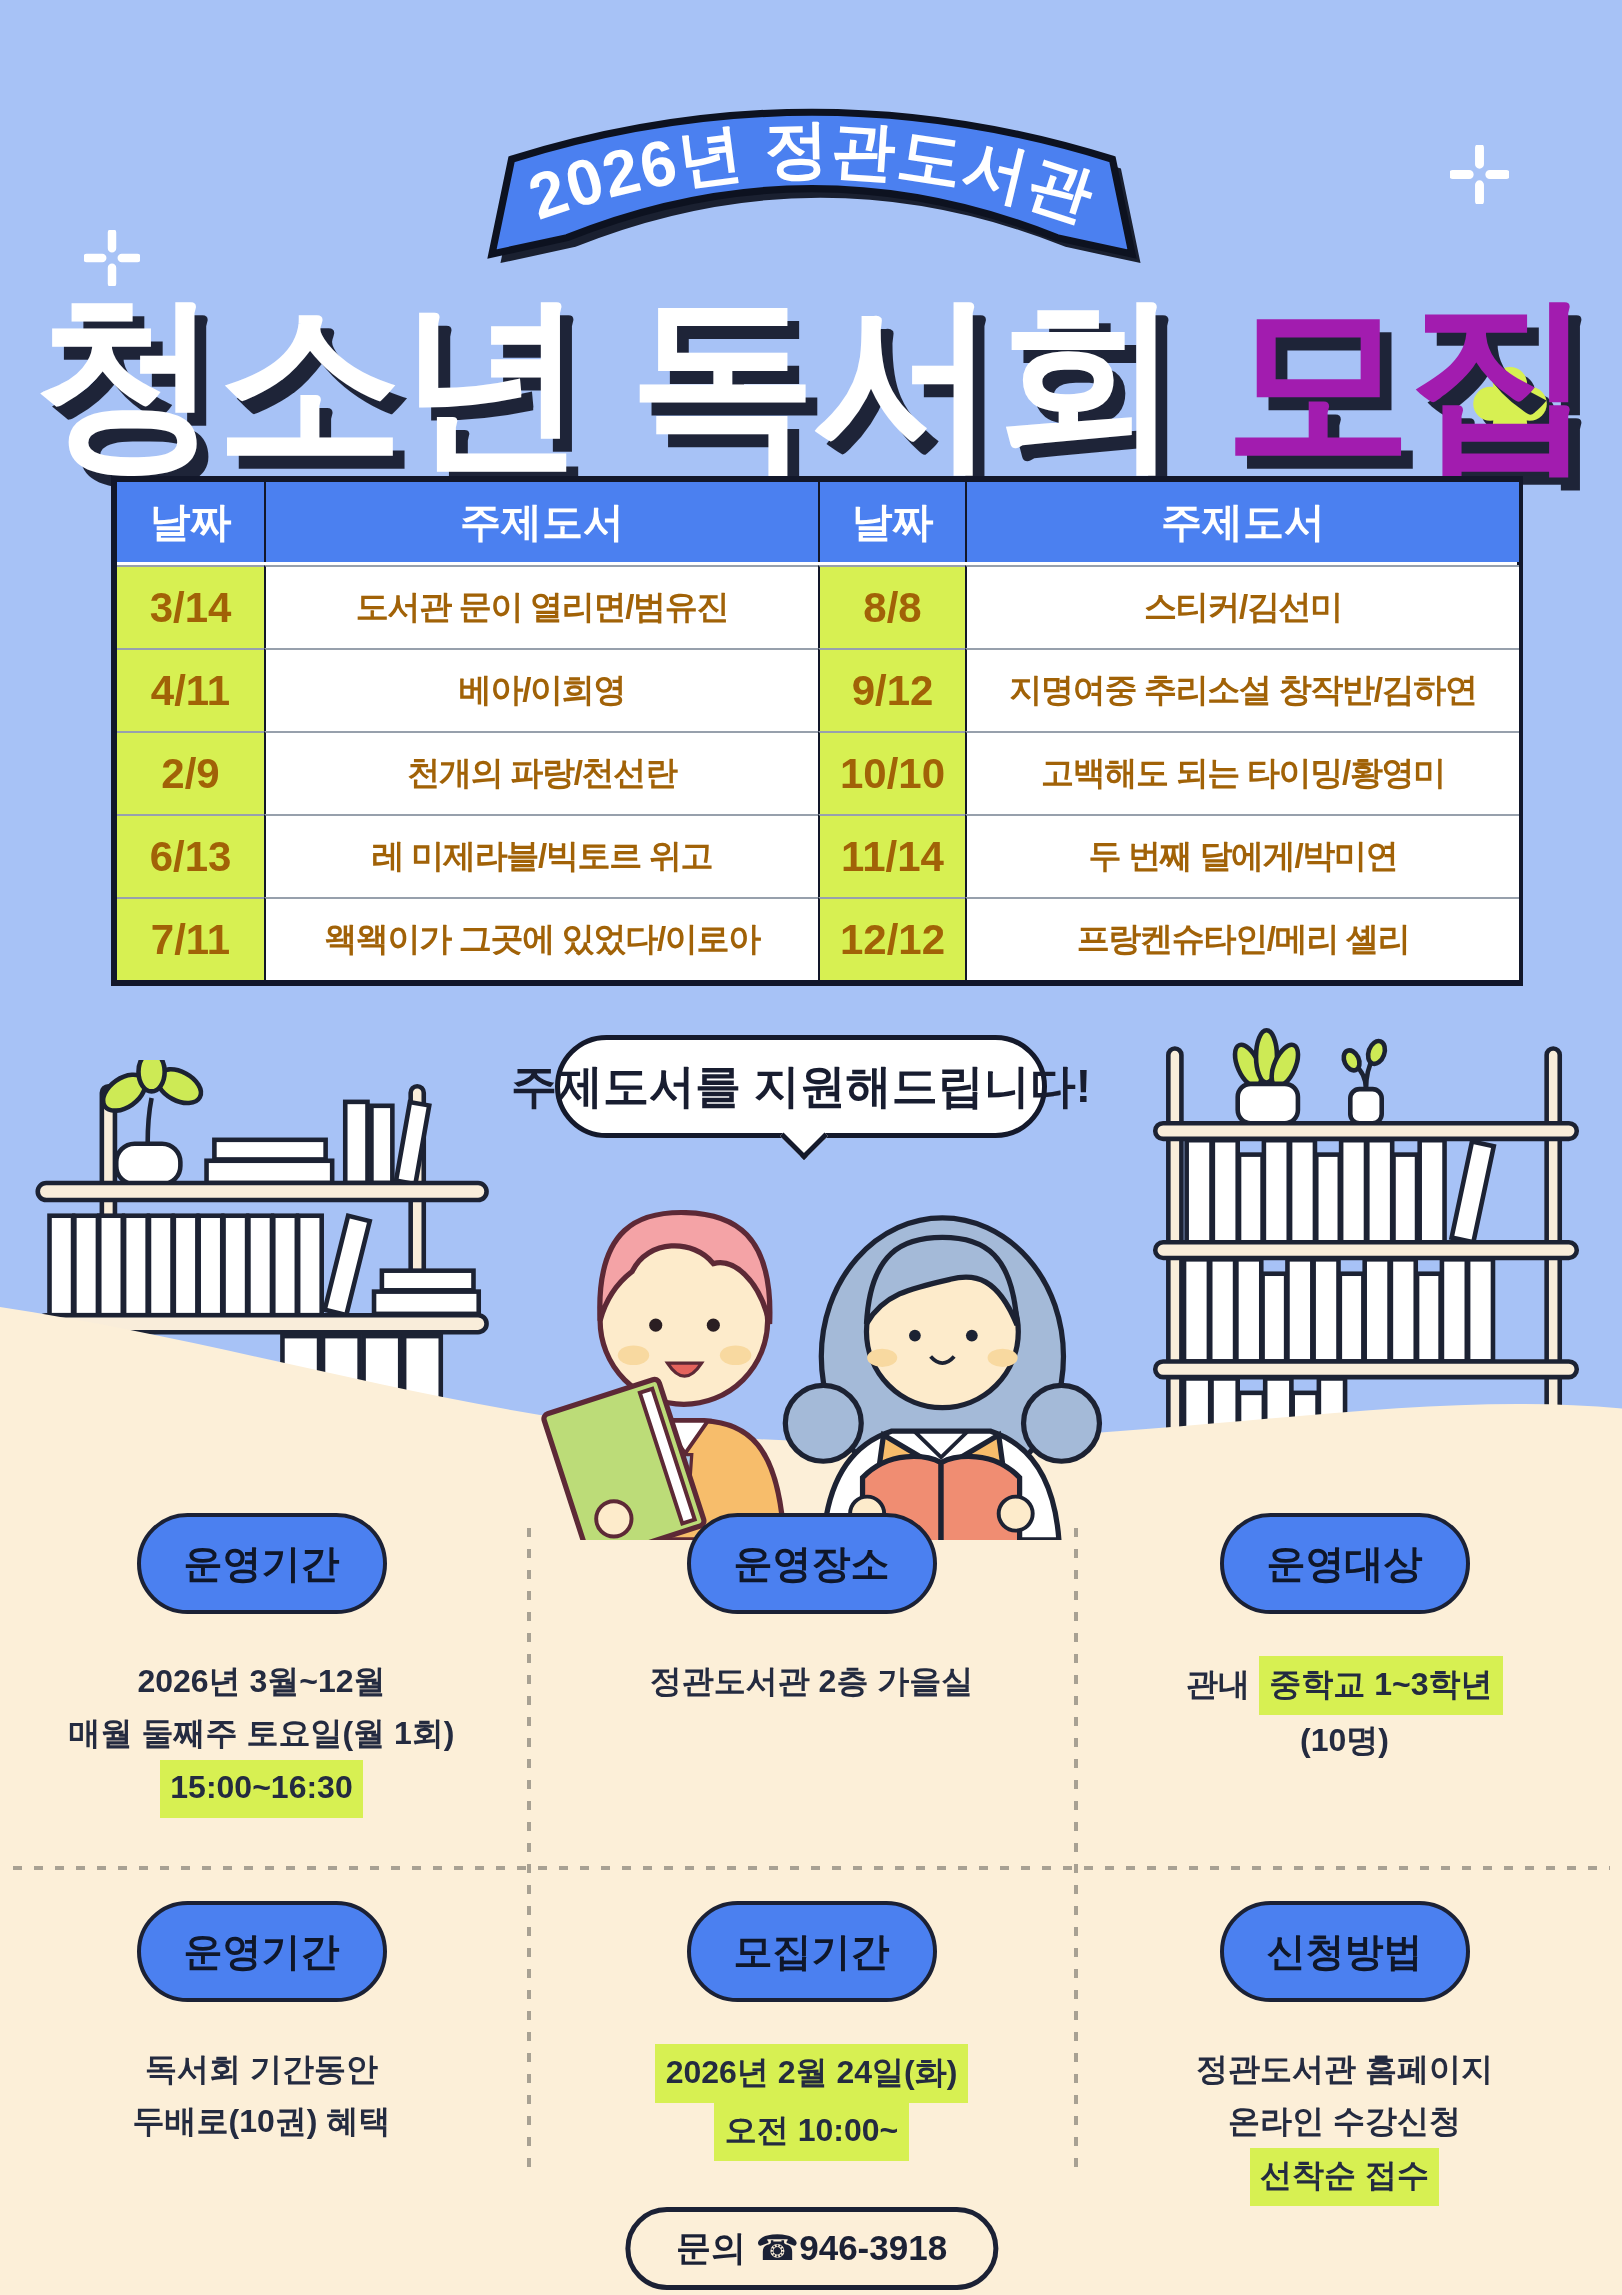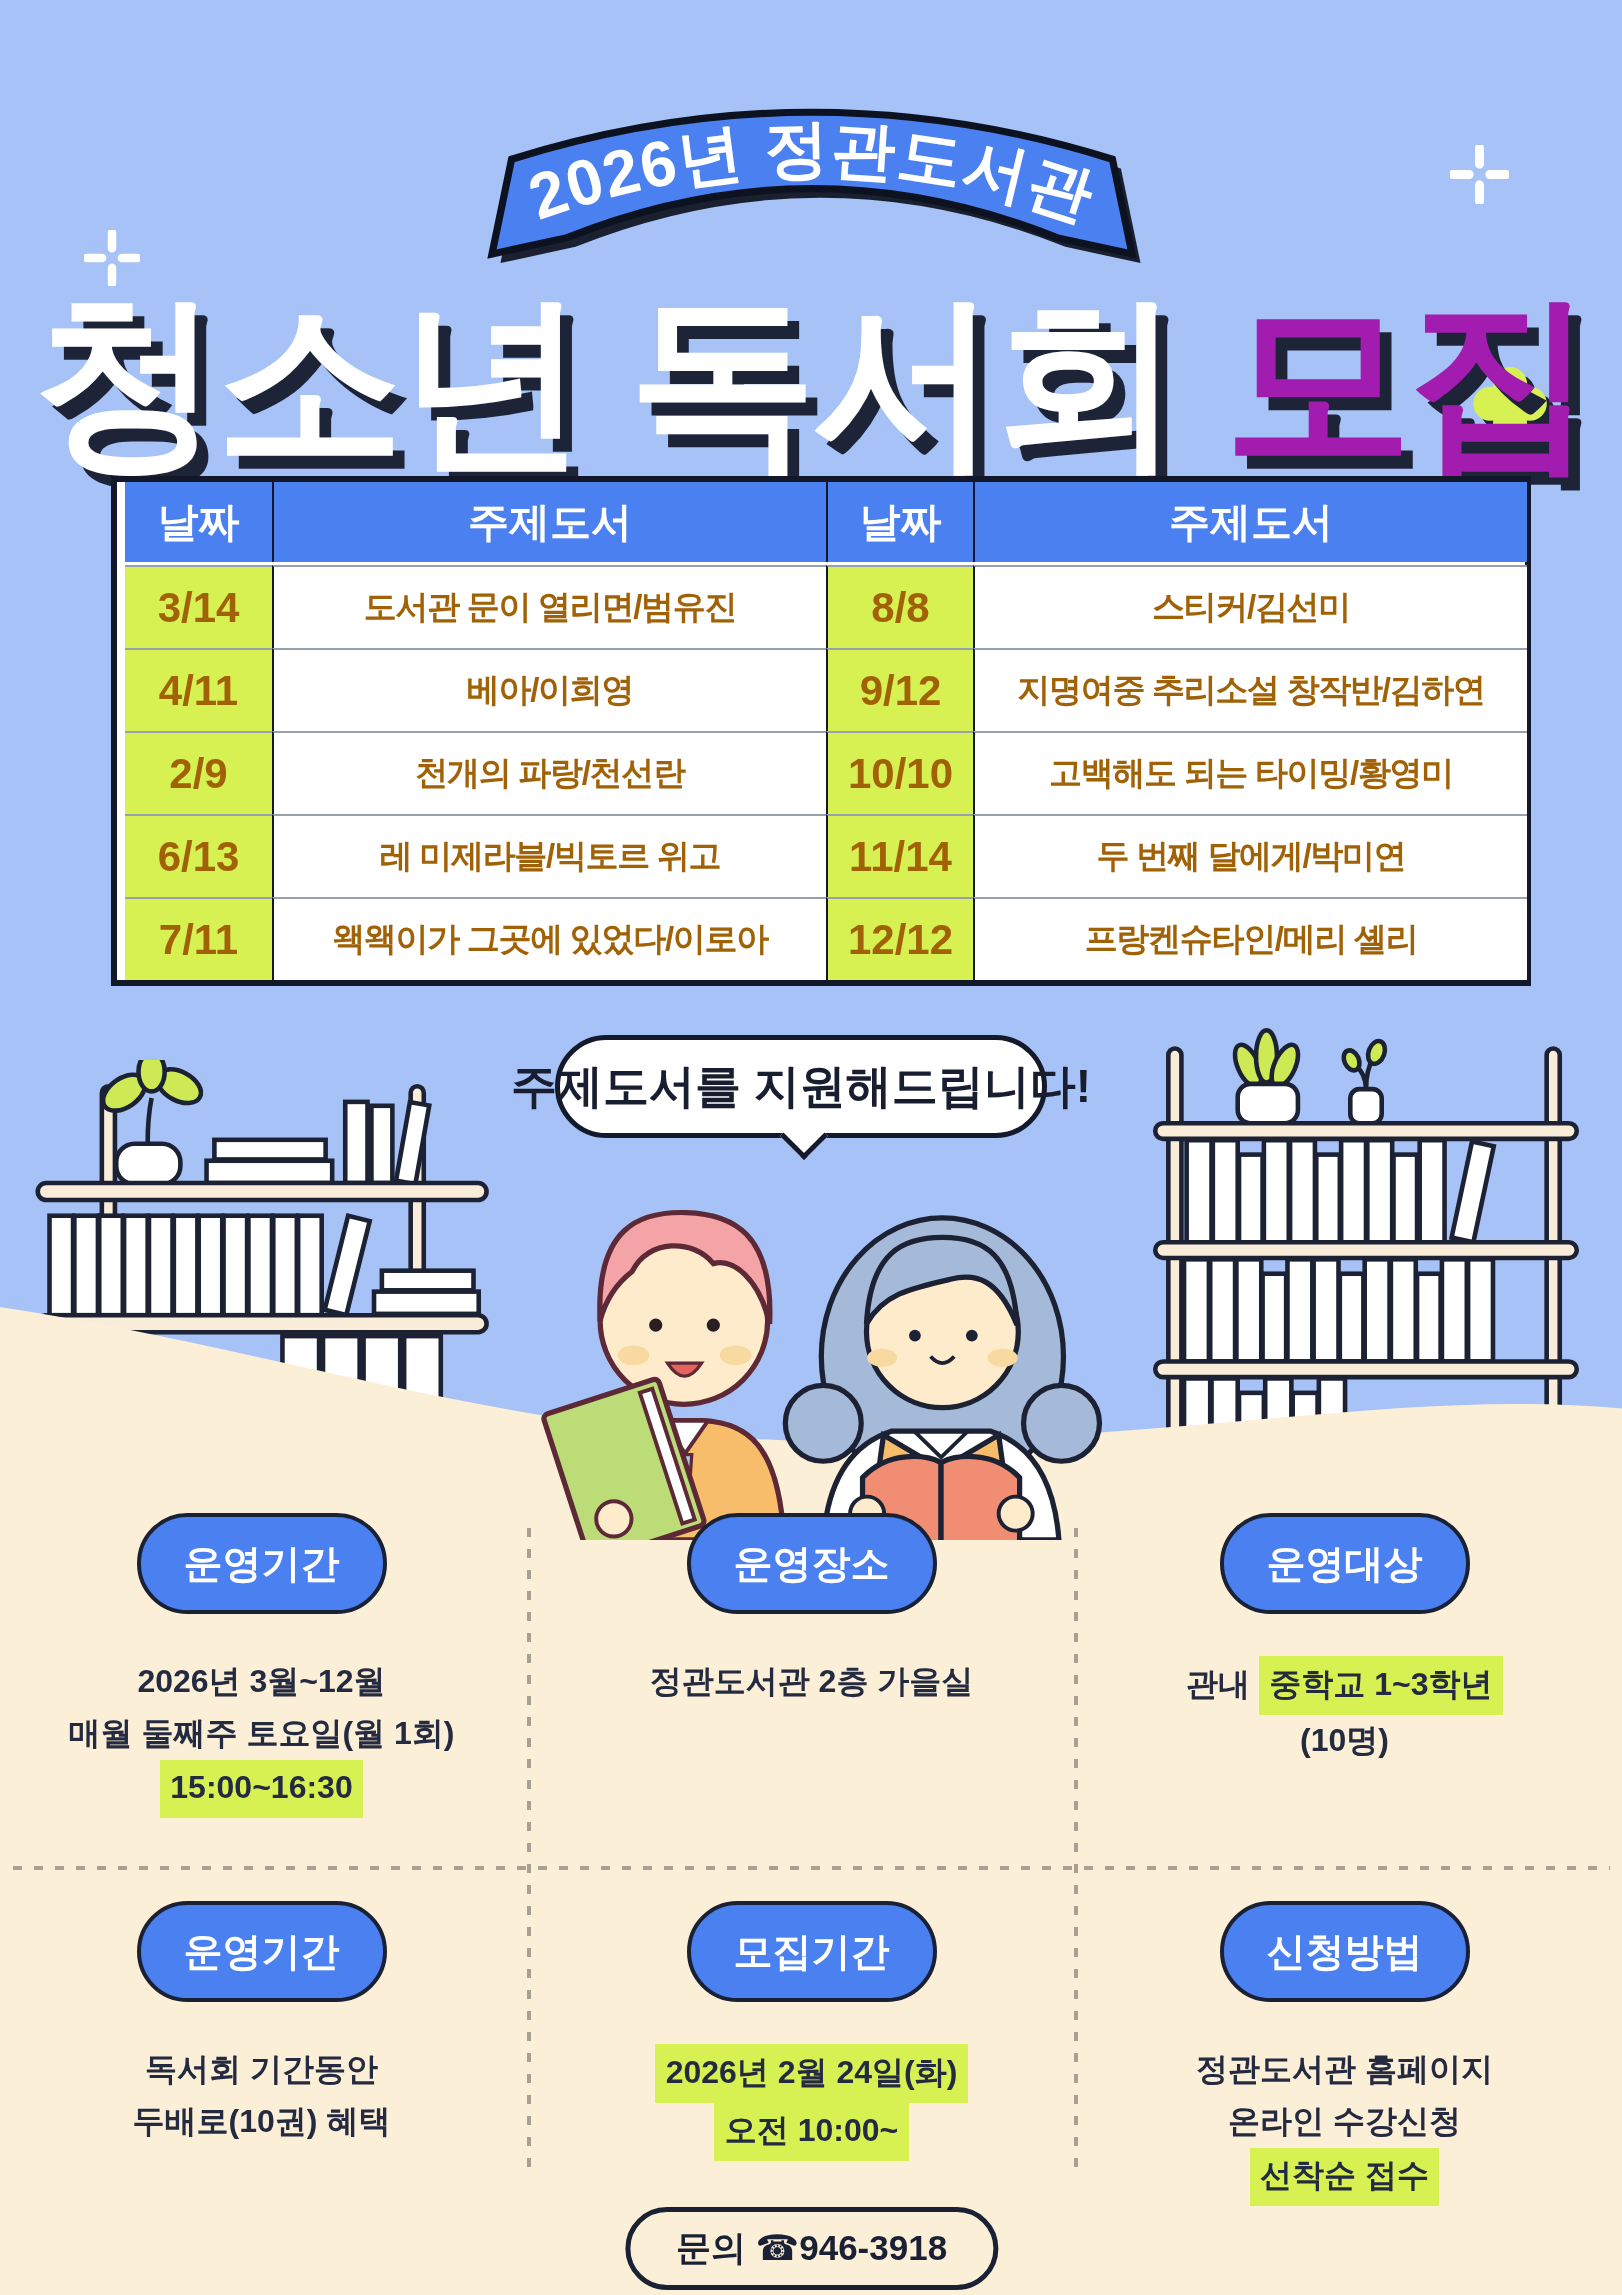--- a/index.html
+++ b/index.html
@@ -12,21 +12,21 @@
   .ribbon-text{fill:#ffffff;font-size:98px;font-weight:bold;letter-spacing:2px;}
 
   
   .title{left:0;right:0;top:257px;text-align:center;font-size:188px;font-weight:900;
          color:#ffffff;letter-spacing:-5.2px;white-space:nowrap;
          text-shadow:11.8px 13px 0 #1e2438;}
   .title .accent{color:#a21caf;}
 
   
   .table{left:111px;top:476px;width:1400px;background:#ffffff;border:6.5px solid #12172a;
-         display:grid;grid-template-columns:147px 554px 147px 554px;grid-auto-rows:83px;padding-left:8px;}
+         display:grid;grid-template-columns:147px 554px 147px 554px;grid-auto-rows:83px;}
   .cell{display:flex;align-items:center;justify-content:center;box-sizing:border-box;color:#a16207;}
   .th{background:#4b80f0;color:#ffffff;font-weight:800;font-size:41px;height:80px;}
   .date{background:#d7f052;font-weight:800;font-size:42px;}
   .book{background:#ffffff;font-weight:700;font-size:33px;letter-spacing:-1.3px;}
   .bl{border-left:2.6px solid #12172a;}
   .rt{border-top:2px solid #97a0ac;}
 
   
   .bubble{left:555px;top:1035px;width:492px;height:103px;background:#ffffff;border:5.9px solid #14192b;
           border-radius:55px;display:flex;align-items:center;justify-content:center;
@@ -39,21 +39,21 @@
   .cream{left:0;top:1538px;width:1623px;height:758px;background:#fcefd8;}
 
   
   .vdot{width:3.9px;height:648px;top:1528px;
         background-image:repeating-linear-gradient(to bottom,#a8a193 0 9.2px,transparent 9.2px 21px);}
   .hdot{left:13px;top:1866px;width:1597px;height:3.9px;
         background-image:repeating-linear-gradient(to right,#a8a193 0 9.2px,transparent 9.2px 21px);}
 
   
   .info{position:absolute;width:523px;text-align:center;color:#242b40;}
-  .pill{display:inline-block;background:#4b80f0;color:#ffffff;font-size:39px;font-weight:800;
+  .pill{display:inline-block;background:#4b80f0;color:#0f172a;font-size:39px;font-weight:800;
         padding:19.6px 43px;border:4.6px solid #1b2135;border-radius:62px;margin-bottom:42px;}
   .info-line{font-size:32px;font-weight:700;line-height:1.62;white-space:nowrap;}
   .hl{background:#d7f052;display:inline-block;padding:2.6px 10.5px 3.9px;}
 
   
   .footer-pill{left:50%;transform:translateX(-50%);top:2207px;background:transparent;
         border:5.2px solid #1b2135;border-radius:654px;padding:13px 46px;font-size:35px;
         font-weight:700;color:#1b2135;white-space:nowrap;}
 </style>
 </head>

